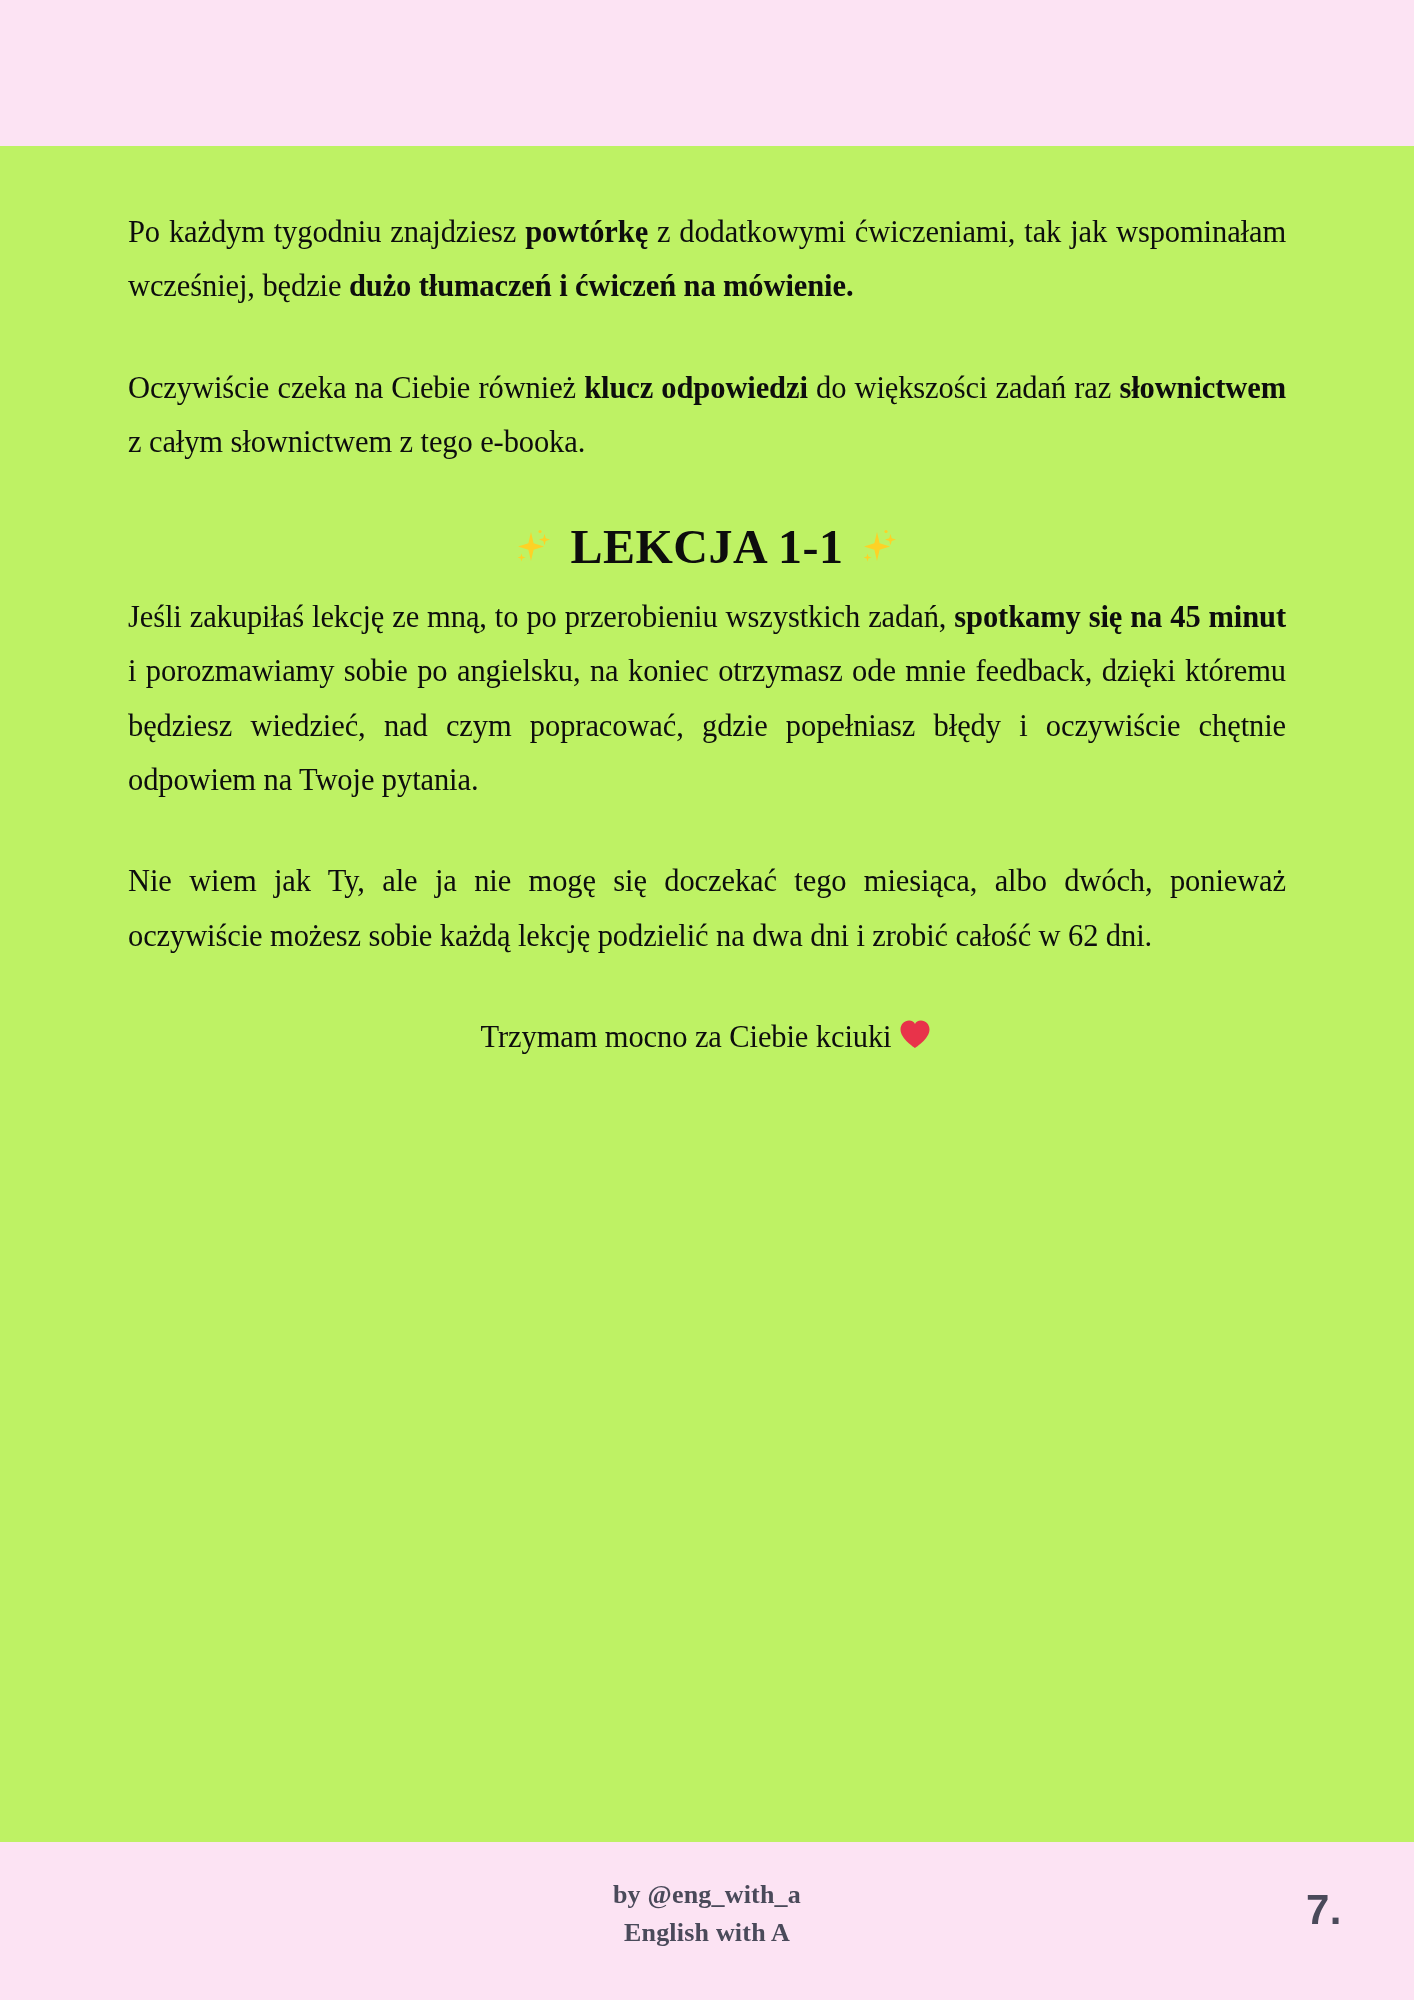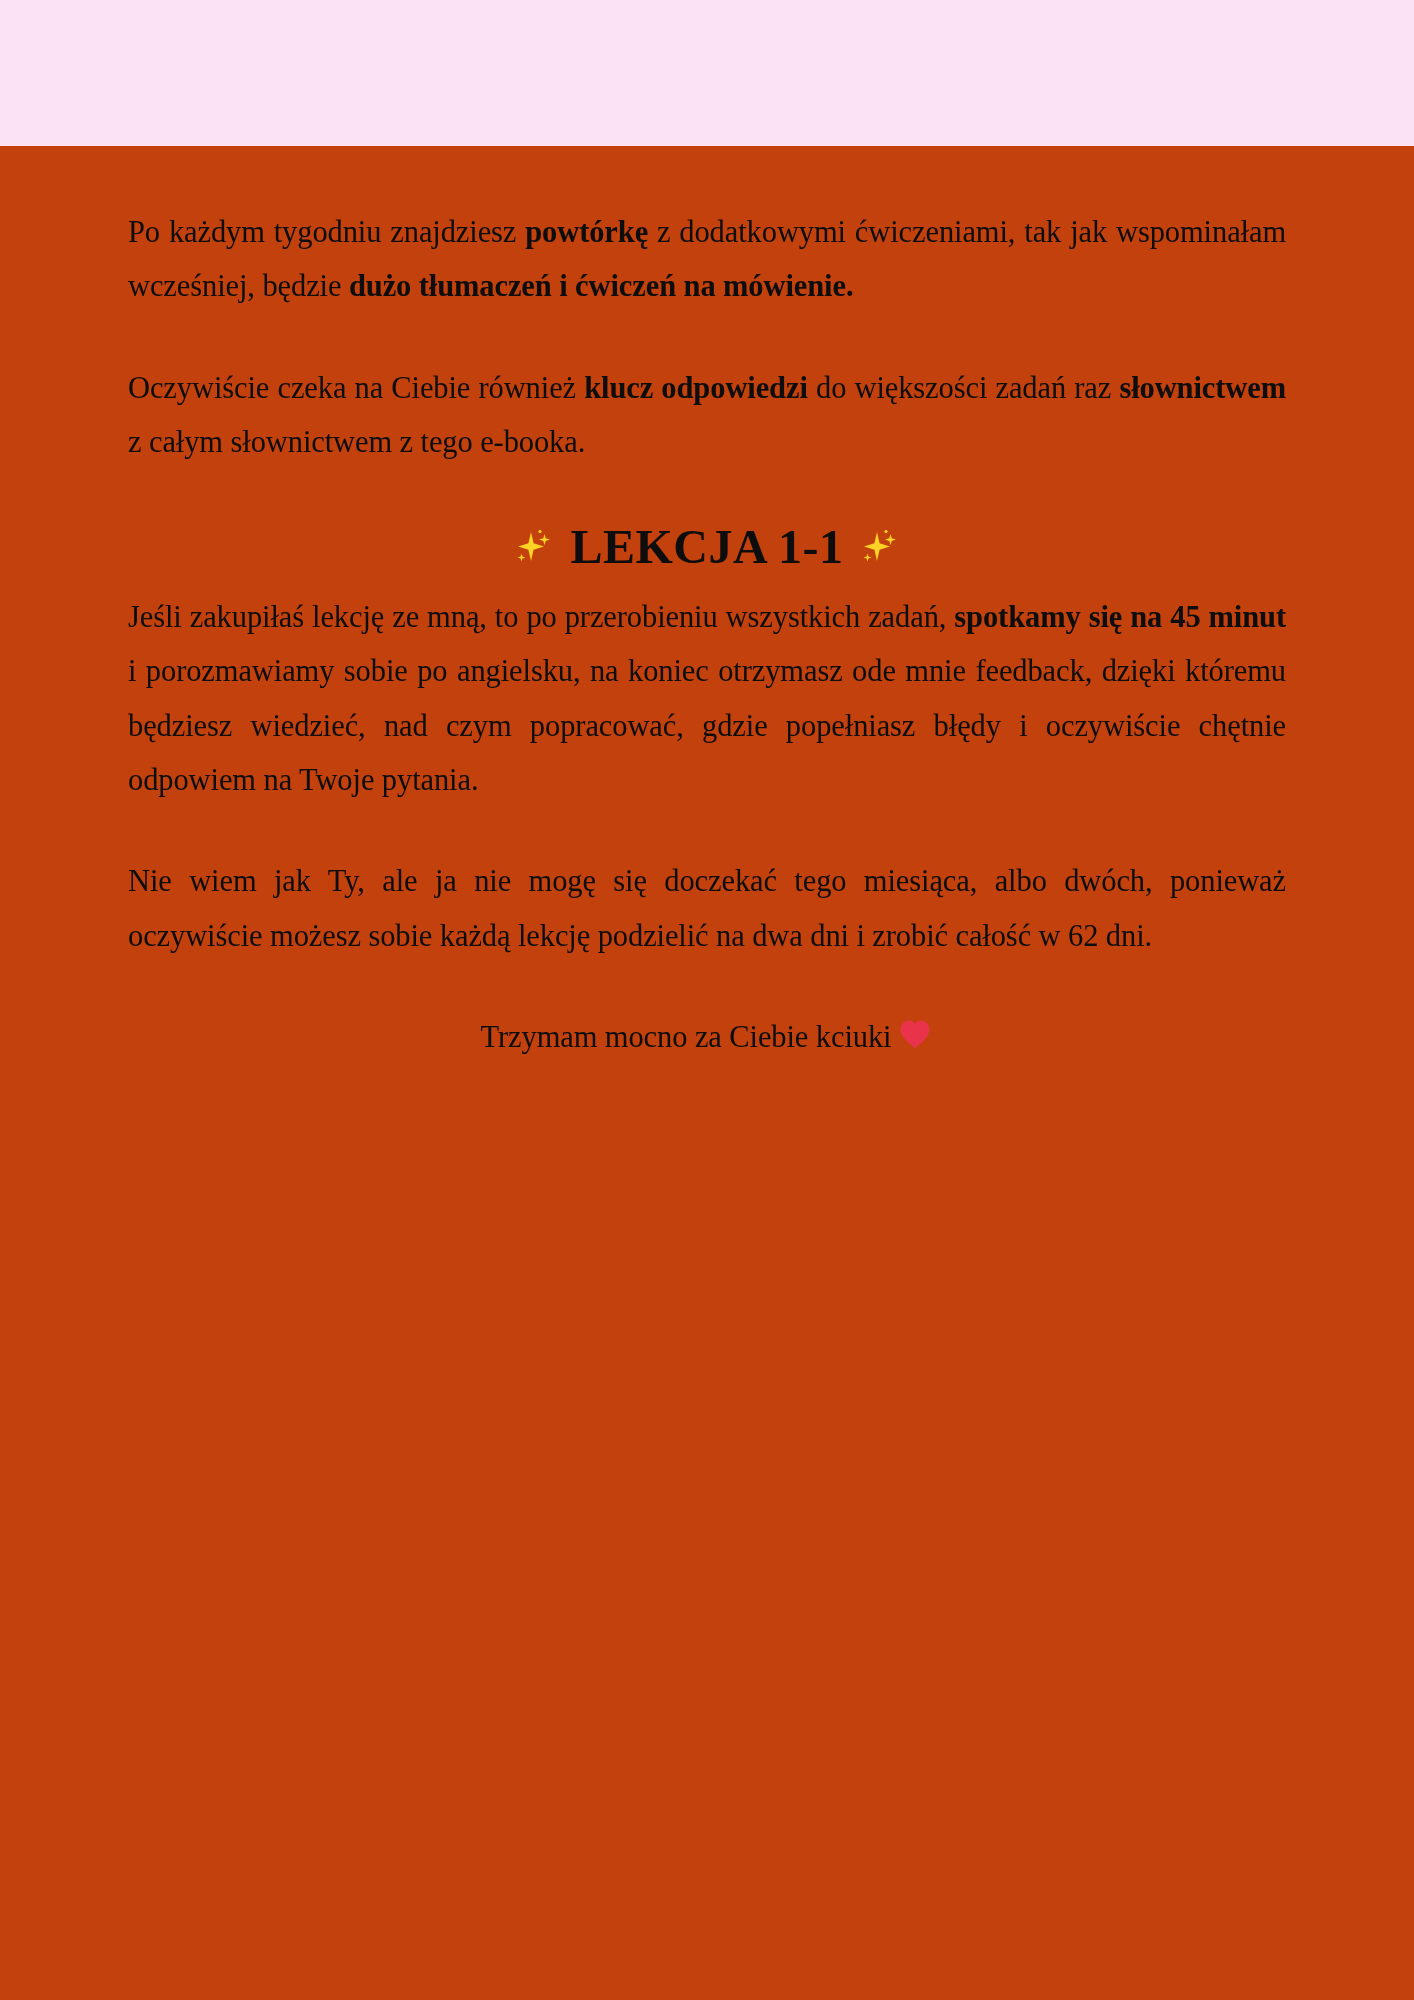--- a/index.html
+++ b/index.html
@@ -15,21 +15,21 @@
     overflow: hidden;
     position: relative;
   }
 
   .page {
     width: 1414px;
     height: 2000px;
     position: relative;
     display: flex;
     flex-direction: column;
-    background: #c2410c;
+    background: #bef264;
   }
 
   
   .band-top {
     width: 100%;
     height: 146px;
     background: #fce3f3;
     flex: 0 0 auto;
   }
 
@@ -174,14 +174,21 @@
 
 
     <p class="para p5"><span>Nie wiem jak Ty, ale ja nie mogę się doczekać tego miesiąca, albo dwóch, ponieważ oczywiście możesz sobie każdą lekcję podzielić na dwa dni i zrobić całość w 62 dni.</span></p>
 
     <p class="para p6" style="text-align: center;"><span>Trzymam mocno za Ciebie kciuki</span><span class="heart"><svg viewBox="0 0 32 30" width="32" height="30" aria-hidden="true">
             <path d="M16 29 C16 29 1.5 19.8 1.5 10.5 C1.5 5.3 5.4 1.5 10.1 1.5 C13 1.5 15.1 3.1 16 4.9 C16.9 3.1 19 1.5 21.9 1.5 C26.6 1.5 30.5 5.3 30.5 10.5 C30.5 19.8 16 29 16 29 Z" fill="#e8334a"></path>
           </svg></span></p>
 
   </div>
 
+  <div class="band-bottom">
+    <div class="footer-credit">
+      <span class="footer-line">by @eng_with_a</span>
+      <span class="footer-line">English with A</span>
+    </div>
+    <div class="page-number">7.</div>
+  </div>
 
 </div>
 
 </body></html>

